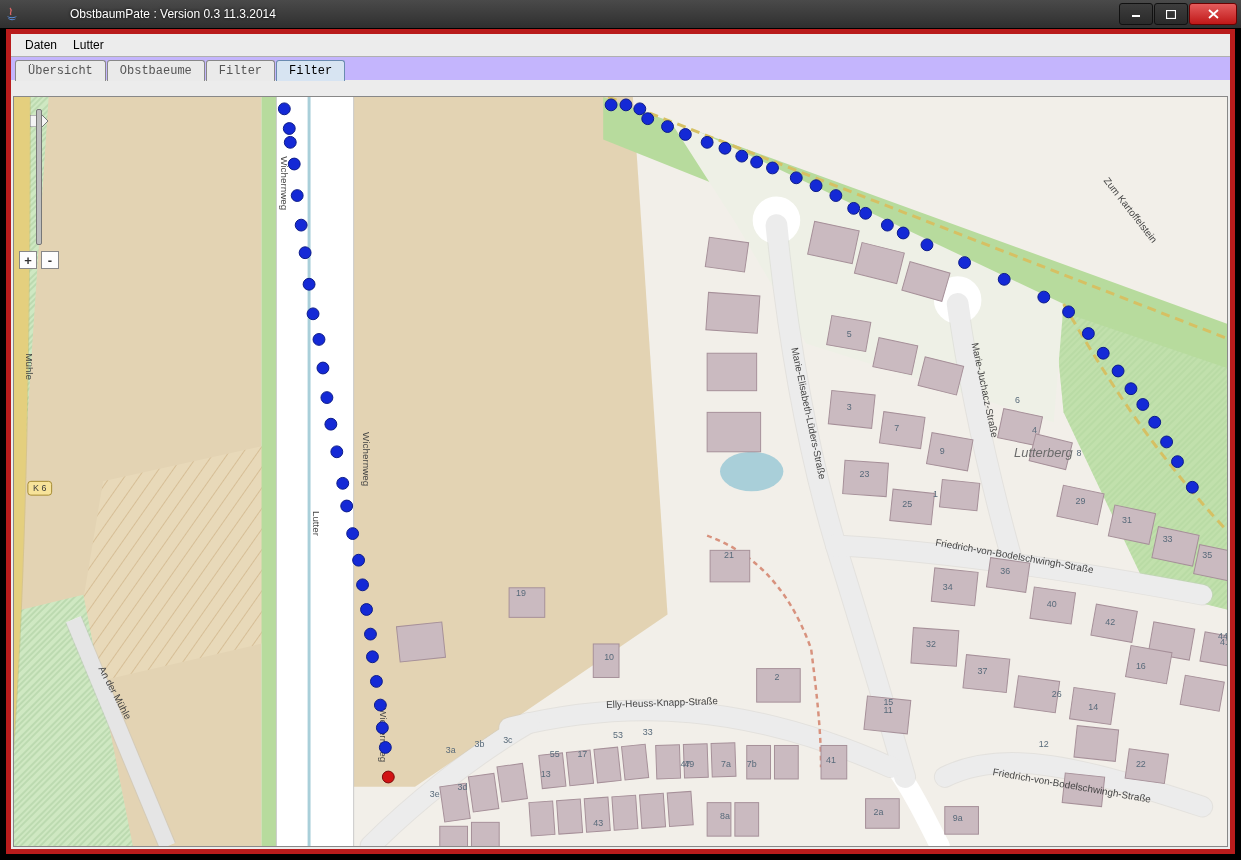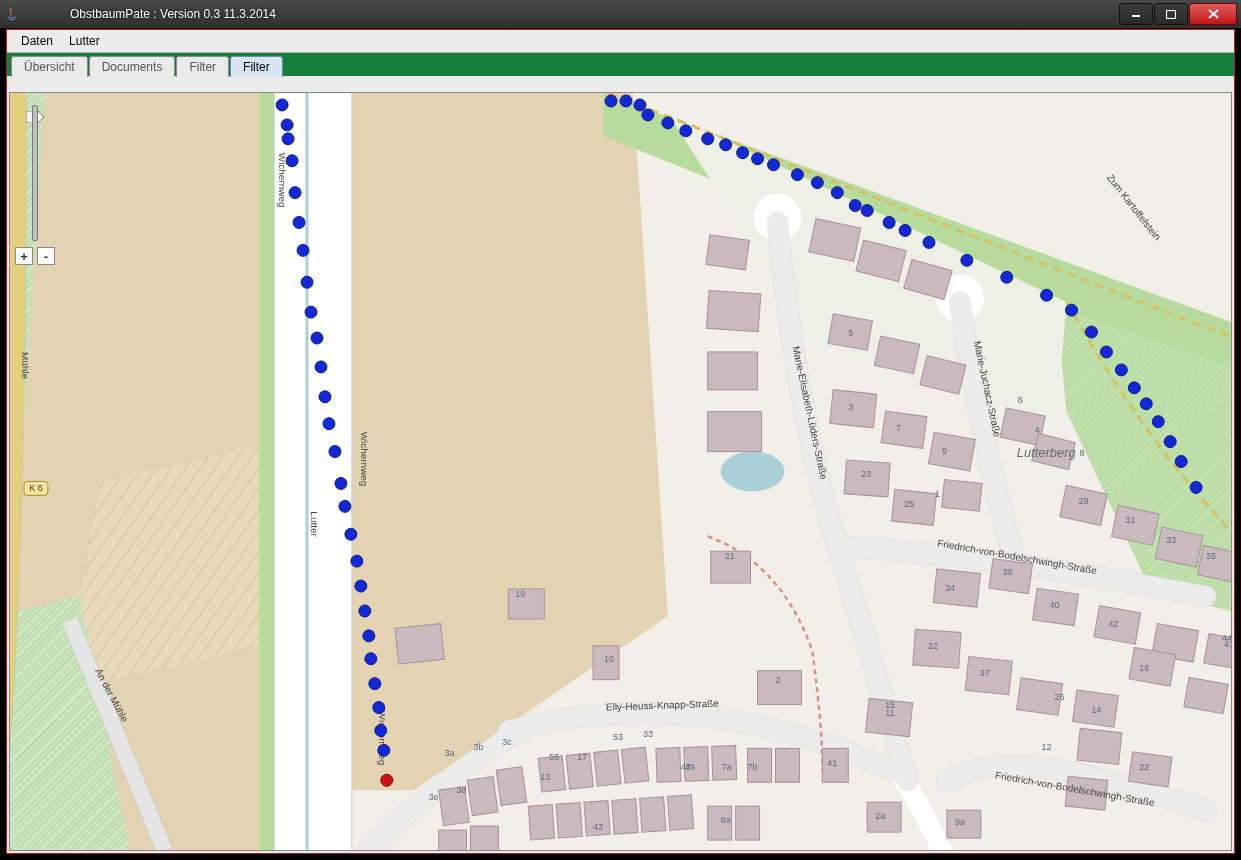--- a/index.html
+++ b/index.html
@@ -61,21 +61,21 @@
   }
   .win-btn svg { display:block; }
 
   .app-frame {
     background: #ececec;
     position: absolute;
     top: 29px;
     left: 6px;
     right: 6px;
     bottom: 6px;
-    border: 1px solid #b91c1c;
+    border: 5px solid #b91c1c;
   }
 
   .menubar {
     height: 22px;
     display: flex;
     align-items: center;
     padding: 0 6px;
     background: #ececec;
     border-bottom: 1px solid #b0b0b0;
   }
@@ -93,22 +93,23 @@
     padding: 0 6px;
     font-size: 12px;
     color: #333;
     background: #ececec;
     border-bottom: 1px solid #b0b0b0;
   }
 
   .tabs {
     display: flex;
     padding: 2px 4px 0 4px;
-    background: #15803d;
+    background: #c4b5fd;
     gap: 1px;
+    font-family: Liberation Mono, monospace;
   }
   .tab {
     padding: 3px 12px;
     font-size: 12px;
     background: #eaeaea;
     border: 1px solid #888;
     border-bottom: none;
     border-radius: 3px 3px 0 0;
     position: relative;
     top: 1px;
@@ -245,21 +246,21 @@
 <div class="app-frame">
 
   <div class="menubar">
     <span class="menu-item">Daten</span>
     <span class="menu-item">Lutter</span>
   </div>
 
 
   <div class="tabs">
     <div class="tab inactive">Übersicht</div>
-    <div class="tab inactive">Documents</div>
+    <div class="tab inactive">Obstbaeume</div>
     <div class="tab inactive">Filter</div>
     <div class="tab active">Filter</div>
   </div>
 
   <div class="map-panel">
 
     <svg class="map-svg" viewBox="0 0 1225 760" preserveAspectRatio="none">
       <defs>
         <pattern id="grass-hatch" width="14" height="14" patternUnits="userSpaceOnUse" patternTransform="rotate(45)">
           <rect width="14" height="14" fill="#cfe8c2"></rect>

